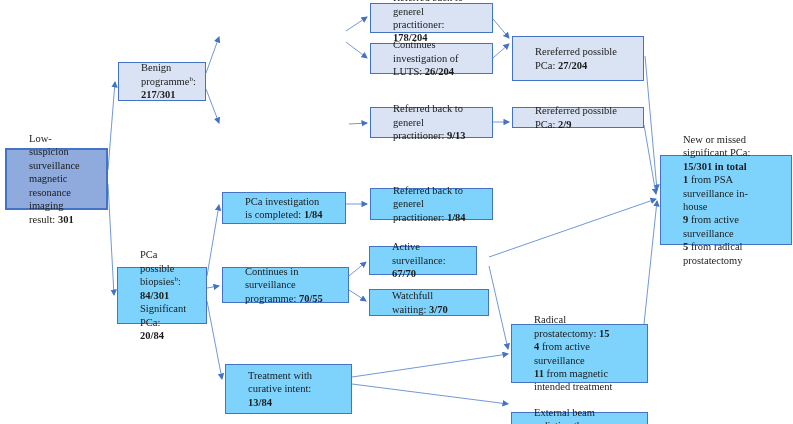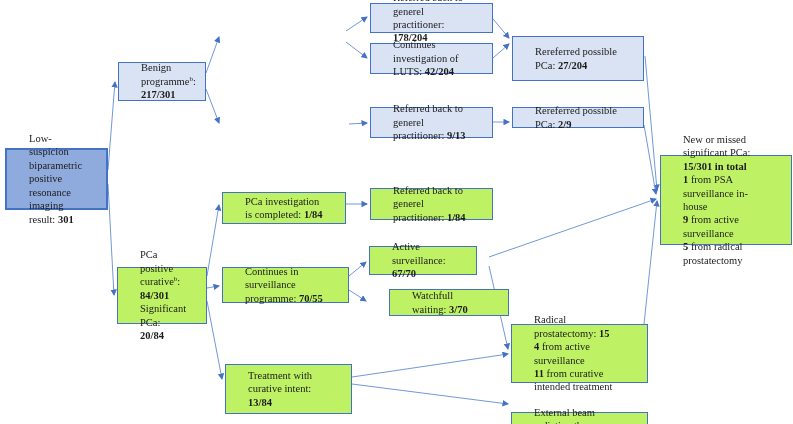--- a/index.html
+++ b/index.html
@@ -3,21 +3,21 @@
 <meta charset="utf-8">
 <style>
   html,body{margin:0;padding:0;background:#ffffff;}
   #flowchart{position:relative;width:793px;height:424px;background:#ffffff;overflow:hidden;
              font-family:"Liberation Serif","DejaVu Serif",serif;}
   #arrow-layer{position:absolute;left:0;top:0;width:793px;height:424px;z-index:0;}
   .node{position:absolute;z-index:1;box-sizing:border-box;display:flex;align-items:center;
         font-size:10.5px;line-height:1.28;color:#1b1b1b;padding:3px 22px;}
   .node .wrap{white-space:pre-wrap;}
   .node.dark{background:#8FAADC;border:2px solid #4472C4;}
-  .node.medium{background:#bef264;border:1.4px solid #4472C4;}
+  .node.medium{background:#7dd3fc;border:1.4px solid #4472C4;}
   .node.light{background:#DAE3F3;border:1px solid #4472C4;}
   .node b{font-weight:bold;}
   .node sup{font-size:7px;vertical-align:super;line-height:0;}
 </style>
 </head>
 <body>
 
 <div id="flowchart">
   <svg id="arrow-layer" width="793" height="424" viewBox="0 0 793 424" xmlns="http://www.w3.org/2000/svg">
     <defs>
@@ -46,34 +46,34 @@
         <line x1="349" y1="276" x2="366" y2="262" stroke="#7398D8" stroke-width="1" marker-end="url(#arr)"></line>
         <line x1="349" y1="290" x2="366" y2="301" stroke="#7398D8" stroke-width="1" marker-end="url(#arr)"></line>
         <line x1="489" y1="266" x2="508" y2="349" stroke="#7398D8" stroke-width="1" marker-end="url(#arr)"></line>
         <line x1="352" y1="377" x2="508" y2="354" stroke="#7398D8" stroke-width="1" marker-end="url(#arr)"></line>
         <line x1="352" y1="384" x2="508" y2="404" stroke="#7398D8" stroke-width="1" marker-end="url(#arr)"></line>
         <line x1="644" y1="324" x2="657" y2="201" stroke="#7398D8" stroke-width="1" marker-end="url(#arr)"></line>
       </g>
   </svg>
 
 <div class="node dark" style="left: 5px; top: 148px; width: 103px; height: 62px;">
-      <span class="wrap"><span>Low-suspicion biparametric positive resonance imaging result: </span><b>301</b></span>
+      <span class="wrap"><span>Low-suspicion surveillance magnetic resonance imaging result: </span><b>301</b></span>
     </div>
     <div class="node light" style="left: 118px; top: 62px; width: 88px; height: 39px;">
       <span class="wrap"><span>Benign programme</span><sup>b</sup><span>: </span><b>217/301</b></span>
     </div>
     <div class="node medium" style="left: 117px; top: 267px; width: 90px; height: 57px;">
-      <span class="wrap"><span>PCa positive curative</span><sup>b</sup><span>: </span><b>84/301</b><span>
+      <span class="wrap"><span>PCa possible biopsies</span><sup>b</sup><span>: </span><b>84/301</b><span>
 Significant PCa: </span><b>20/84</b></span>
     </div>
     <div class="node light" style="left: 370px; top: 3px; width: 123px; height: 30px;">
       <span class="wrap"><span>Referred back to generel practitioner: </span><b>178/204</b></span>
     </div>
     <div class="node light" style="left: 370px; top: 43px; width: 123px; height: 31px;">
-      <span class="wrap"><span>Continues investigation of LUTS: </span><b>42/204</b></span>
+      <span class="wrap"><span>Continues investigation of LUTS: </span><b>26/204</b></span>
     </div>
     <div class="node light" style="left: 512px; top: 16px; width: 132px; height: 45px; margin-top: 20px;">
       <span class="wrap"><span>Rereferred possible PCa: </span><b>27/204</b></span>
     </div>
     <div class="node light" style="left: 370px; top: 107px; width: 123px; height: 31px;">
       <span class="wrap"><span>Referred back to generel practitioner: </span><b>9/13</b></span>
     </div>
     <div class="node light" style="left: 512px; top: 107px; width: 132px; height: 21px;">
       <span class="wrap"><span>Rereferred possible PCa: </span><b>2/9</b></span>
     </div>
@@ -82,30 +82,30 @@
     </div>
     <div class="node medium" style="left: 370px; top: 188px; width: 123px; height: 32px;">
       <span class="wrap"><span>Referred back to generel practitioner: </span><b>1/84</b></span>
     </div>
     <div class="node medium" style="left: 222px; top: 267px; width: 127px; height: 36px;">
       <span class="wrap"><span>Continues in surveillance programme: </span><b>70/55</b></span>
     </div>
     <div class="node medium" style="left: 369px; top: 246px; width: 108px; height: 29px;">
       <span class="wrap"><span>Active surveillance: </span><b>67/70</b></span>
     </div>
-    <div class="node medium" style="left: 369px; top: 289px; width: 120px; height: 27px; margin-left: 20px;">
+    <div class="node medium" style="left: 369px; top: 289px; width: 120px; height: 27px;">
       <span class="wrap"><span>Watchfull waiting: </span><b>3/70</b></span>
     </div>
     <div class="node medium" style="left: 225px; top: 364px; width: 127px; height: 50px;">
       <span class="wrap"><span>Treatment with curative intent: </span><b>13/84</b></span>
     </div>
     <div class="node medium" style="left: 511px; top: 324px; width: 137px; height: 59px;">
       <span class="wrap"><span>Radical prostatectomy: </span><b>15</b><span>
 </span><b>4</b><span> from active surveillance
-</span><b>11</b><span> from curative intended treatment</span></span>
+</span><b>11</b><span> from magnetic intended treatment</span></span>
     </div>
     <div class="node medium" style="left: 511px; top: 412px; width: 137px; height: 28px;">
       <span class="wrap"><span>External beam radiation therapy: </span><b>2/84</b></span>
     </div>
     <div class="node medium" style="left: 660px; top: 155px; width: 132px; height: 90px;">
       <span class="wrap"><span>New or missed significant PCa: </span><b>15/301 in total</b><span>
 </span><b>1</b><span> from PSA surveillance in-house
 </span><b>9</b><span> from active surveillance
 </span><b>5</b><span> from radical prostatectomy</span></span>
     </div>

